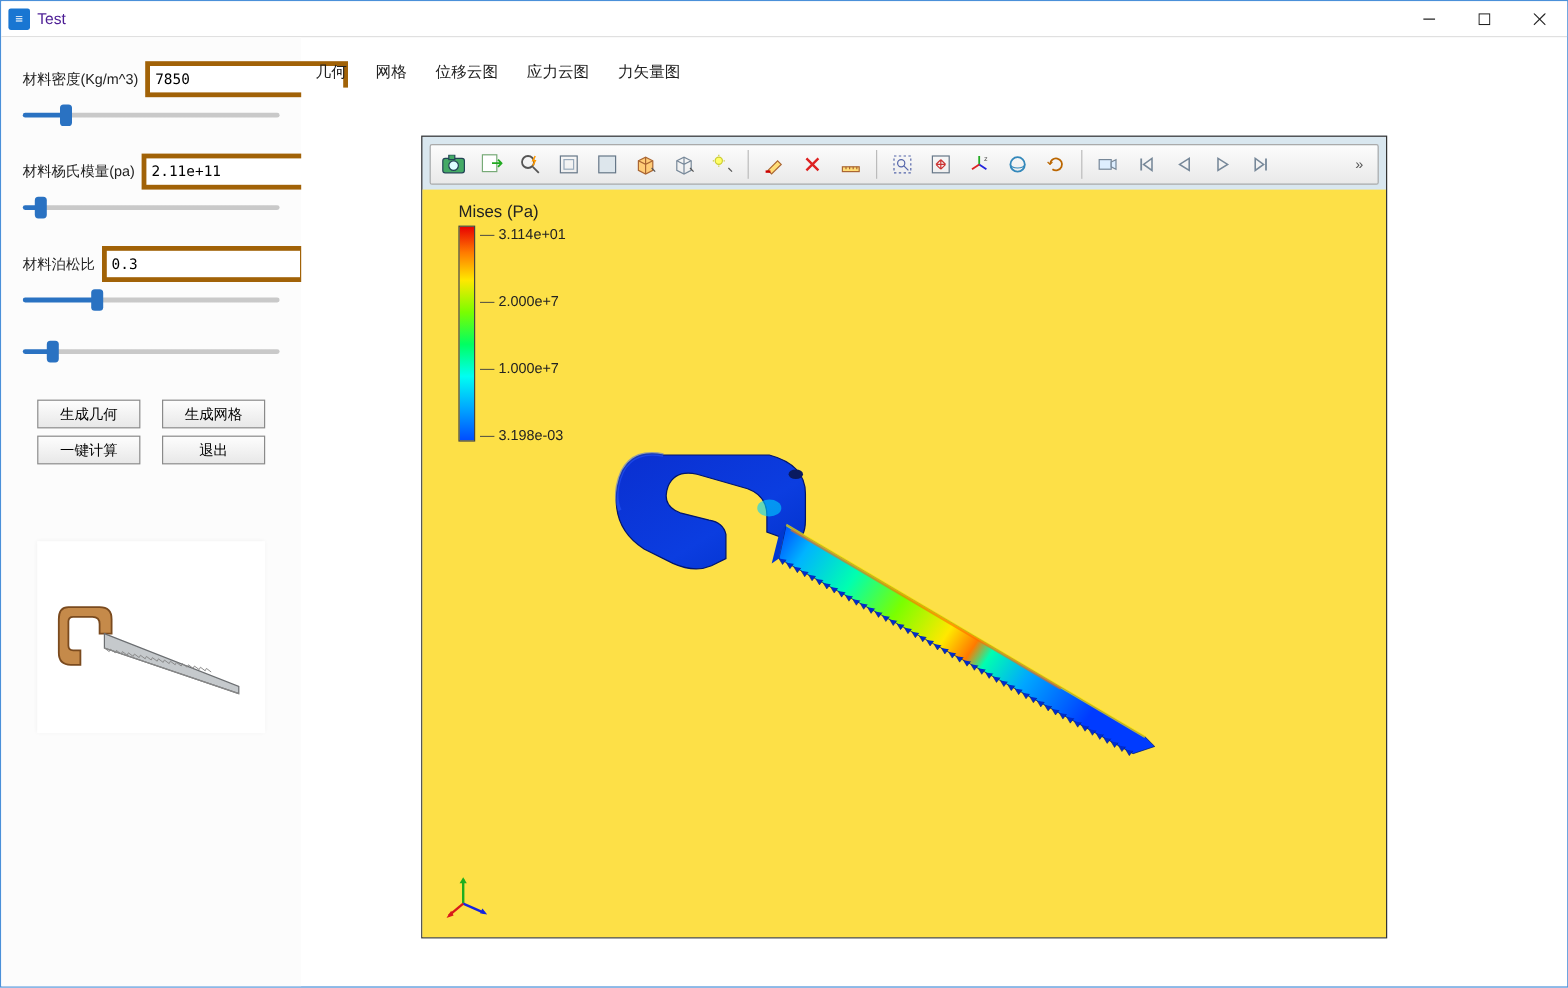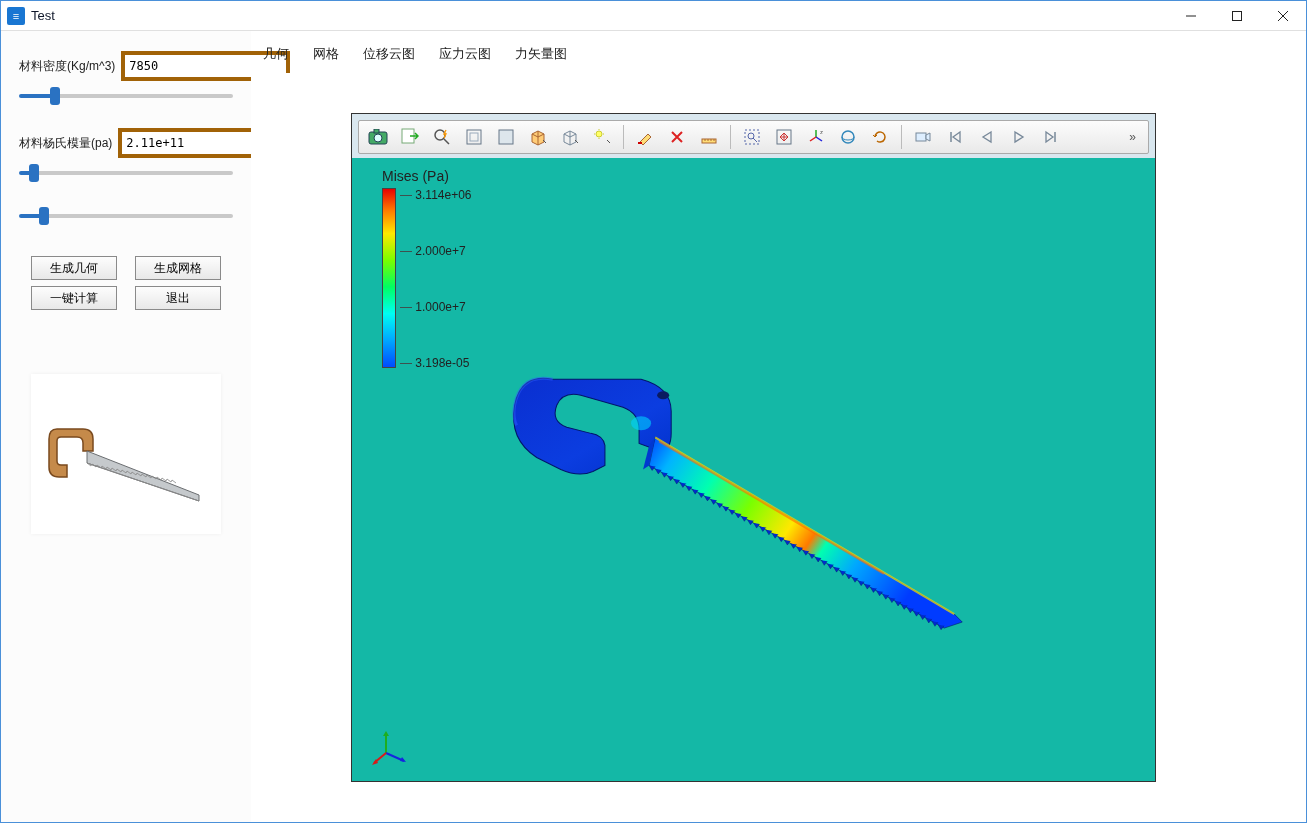--- a/index.html
+++ b/index.html
@@ -22,21 +22,21 @@
     border-bottom: 1px solid #e0e0e0;
   }
   .titlebar .app-icon {
     width: 18px; height: 18px;
     background: #1976d2;
     border-radius: 2px;
     margin-right: 6px;
     display:flex;align-items:center;justify-content:center;
     color:#fff;font-size:11px;font-weight:bold;
   }
-  .titlebar .title { font-size: 13px; color: #0f172a; }
+  .titlebar .title { font-size: 13px; color: #4c1d95; }
   .titlebar .spacer { flex: 1; }
   .titlebar .winbtn {
     width: 46px; height: 30px;
     display: flex; align-items: center; justify-content: center;
     cursor: pointer;
   }
   .titlebar .winbtn svg { width: 10px; height: 10px; }
   
   .main {
     display: flex;
@@ -110,21 +110,21 @@
     flex: 1;
     display: flex;
     flex-direction: column;
     padding: 10px 10px 10px 0;
   }
   .tabs {
     height: 32px;
     display: flex;
     gap: 20px;
     padding: 0 10px;
-    align-items: flex-start;
+    align-items: flex-end;
     font-size: 13px;
     color: #222;
   }
   .tab { cursor: pointer; padding: 4px 2px; }
   .tab.active { font-weight: 500; }
   .viewer-wrap {
     flex: 1;
     background:#fff;
     position:relative;
   }
@@ -149,21 +149,21 @@
   .tb-btn {
     width:30px;height:28px;
     display:flex;align-items:center;justify-content:center;
     cursor:pointer;
     border-radius:2px;
   }
   .tb-sep { width:1px;height:24px;background:#bbb;margin:0 4px; }
   .tb-chev { margin-left:auto; font-size:12px;color:#555;padding:0 8px;cursor:pointer;}
   .viewport {
     position:absolute; left:0; right:0; top:44px; bottom:0;
-    background:#14b8a6;
+    background:#fde047;
     overflow:hidden;
   }
   
   .legend {
     position:absolute;
     left:30px; top:10px;
     font-family: Arial, sans-serif;
     font-size:14px;
     color:#222;
   }
@@ -223,20 +223,27 @@
       <input class="param-input" value="7850" style="">
     </div>
     <input type="range" class="slider" min="0" max="100" value="15" style="--pct: 15%;">
   </div>
         <div class="param-group">
     <div class="param-row">
       <span class="param-label">材料杨氏模量(pa)</span>
       <input class="param-input" value="2.11e+11" style="">
     </div>
     <input type="range" class="slider" min="0" max="100" value="5" style="--pct: 5%;">
+  </div>
+        <div class="param-group">
+    <div class="param-row">
+      <span class="param-label">材料泊松比</span>
+      <input class="param-input" value="0.3" style="">
+    </div>
+    <input type="range" class="slider" min="0" max="100" value="28" style="--pct: 28%;">
   </div>
         <div class="param-group">
     <input type="range" class="slider" min="0" max="100" value="10" style="--pct: 10%;">
   </div>
       </div>
     <div class="btn-grid">
       <button class="btn">生成几何</button>
       <button class="btn">生成网格</button>
       <button class="btn">一键计算</button>
       <button class="btn">退出</button>
@@ -409,24 +416,24 @@
           <div class="tb-chev">»</div>
         </div>
 
         <div class="viewport">
 
           <div class="legend">
             <div class="title">Mises (Pa)</div>
             <div class="legend-body">
               <div class="color-bar"></div>
               <div class="legend-ticks" id="legend-ticks">
-                  <div>3.114e+06</div>
+                  <div>3.114e+01</div>
                   <div>2.000e+7</div>
                   <div>1.000e+7</div>
-                  <div>3.198e-05</div>
+                  <div>3.198e-03</div>
                 </div>
             </div>
           </div>
 
           <svg width="100%" height="100%" viewBox="0 0 800 620" style="position:absolute;inset:0;">
             <defs>
               <linearGradient id="bladeGrad" x1="0" y1="0" x2="1" y2="0.4">
                 <stop offset="0%" stop-color="#0040ff"></stop>
                 <stop offset="10%" stop-color="#00b4ff"></stop>
                 <stop offset="25%" stop-color="#00ffb0"></stop>

